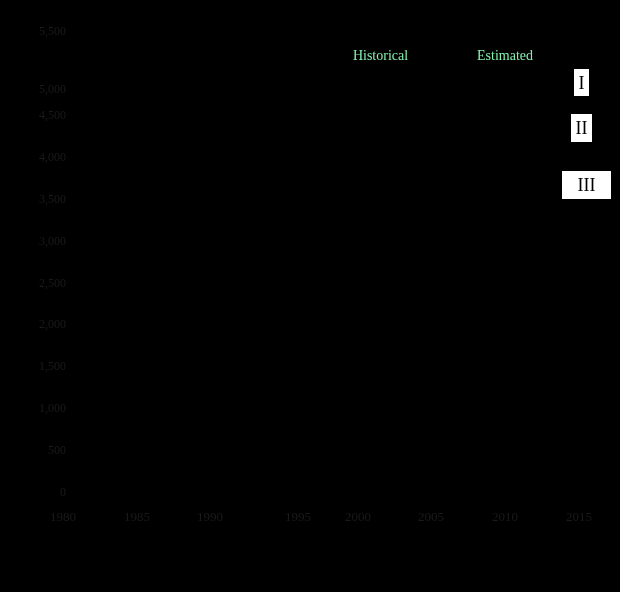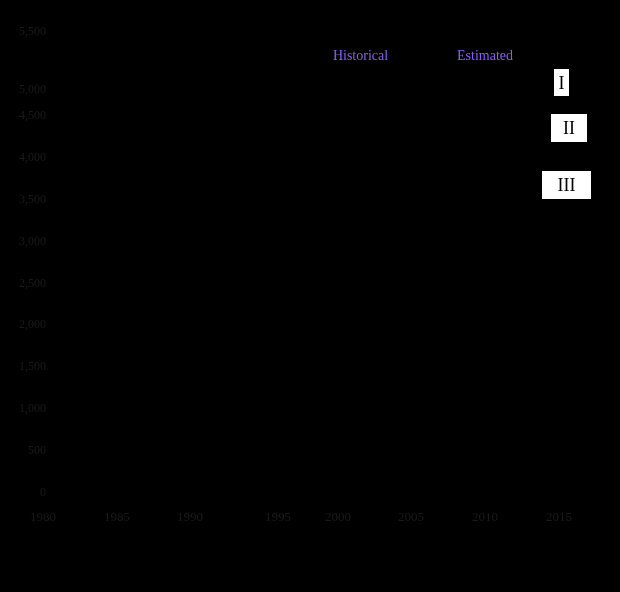--- a/index.html
+++ b/index.html
@@ -10,20 +10,21 @@
     width: 620px;
     height: 592px;
     background: #000000;
     position: relative;
     overflow: hidden;
     font-family: "Liberation Serif", serif;
   }
   .chart-canvas {
     position: absolute;
     inset: 0;
+    margin-left: 20px;
   }
   
   .plot-area {
     position: absolute;
     left: 49px;
     top: 21px;
     width: 538px;
     height: 479px;
     border: 1px solid #000000;
     background: transparent;
@@ -55,36 +56,36 @@
     font-size: 14px;
     line-height: 16px;
     color: #1a1a1a;
   }
   .annot {
     position: absolute;
     top: 48px;
     text-align: center;
     font-size: 14px;
     line-height: 15px;
-    color: #8b5cf6;
+    color: #86efac;
   }
   .annot-historical { left: 323px; width: 75px; }
   .annot-estimated  { left: 447px; width: 76px; }
   .series-box {
     position: absolute;
     background: #ffffff;
     color: #000000;
     display: flex;
     align-items: center;
     justify-content: center;
     font-size: 18px;
     line-height: 18px;
   }
   .series-box-1 { left: 554px; top: 69px;  width: 15px; height: 27px; }
-  .series-box-2 { left: 551px; top: 114px; width: 36px; height: 28px; }
+  .series-box-2 { left: 551px; top: 114px; width: 21px; height: 28px; }
   .series-box-3 { left: 542px; top: 171px; width: 49px; height: 28px; }
 </style>
 </head>
 <body>
 
 <div class="chart-canvas">
 
   <div class="plot-area"></div>
 
   <div class="ytick" style="top:24px">5,500</div>

